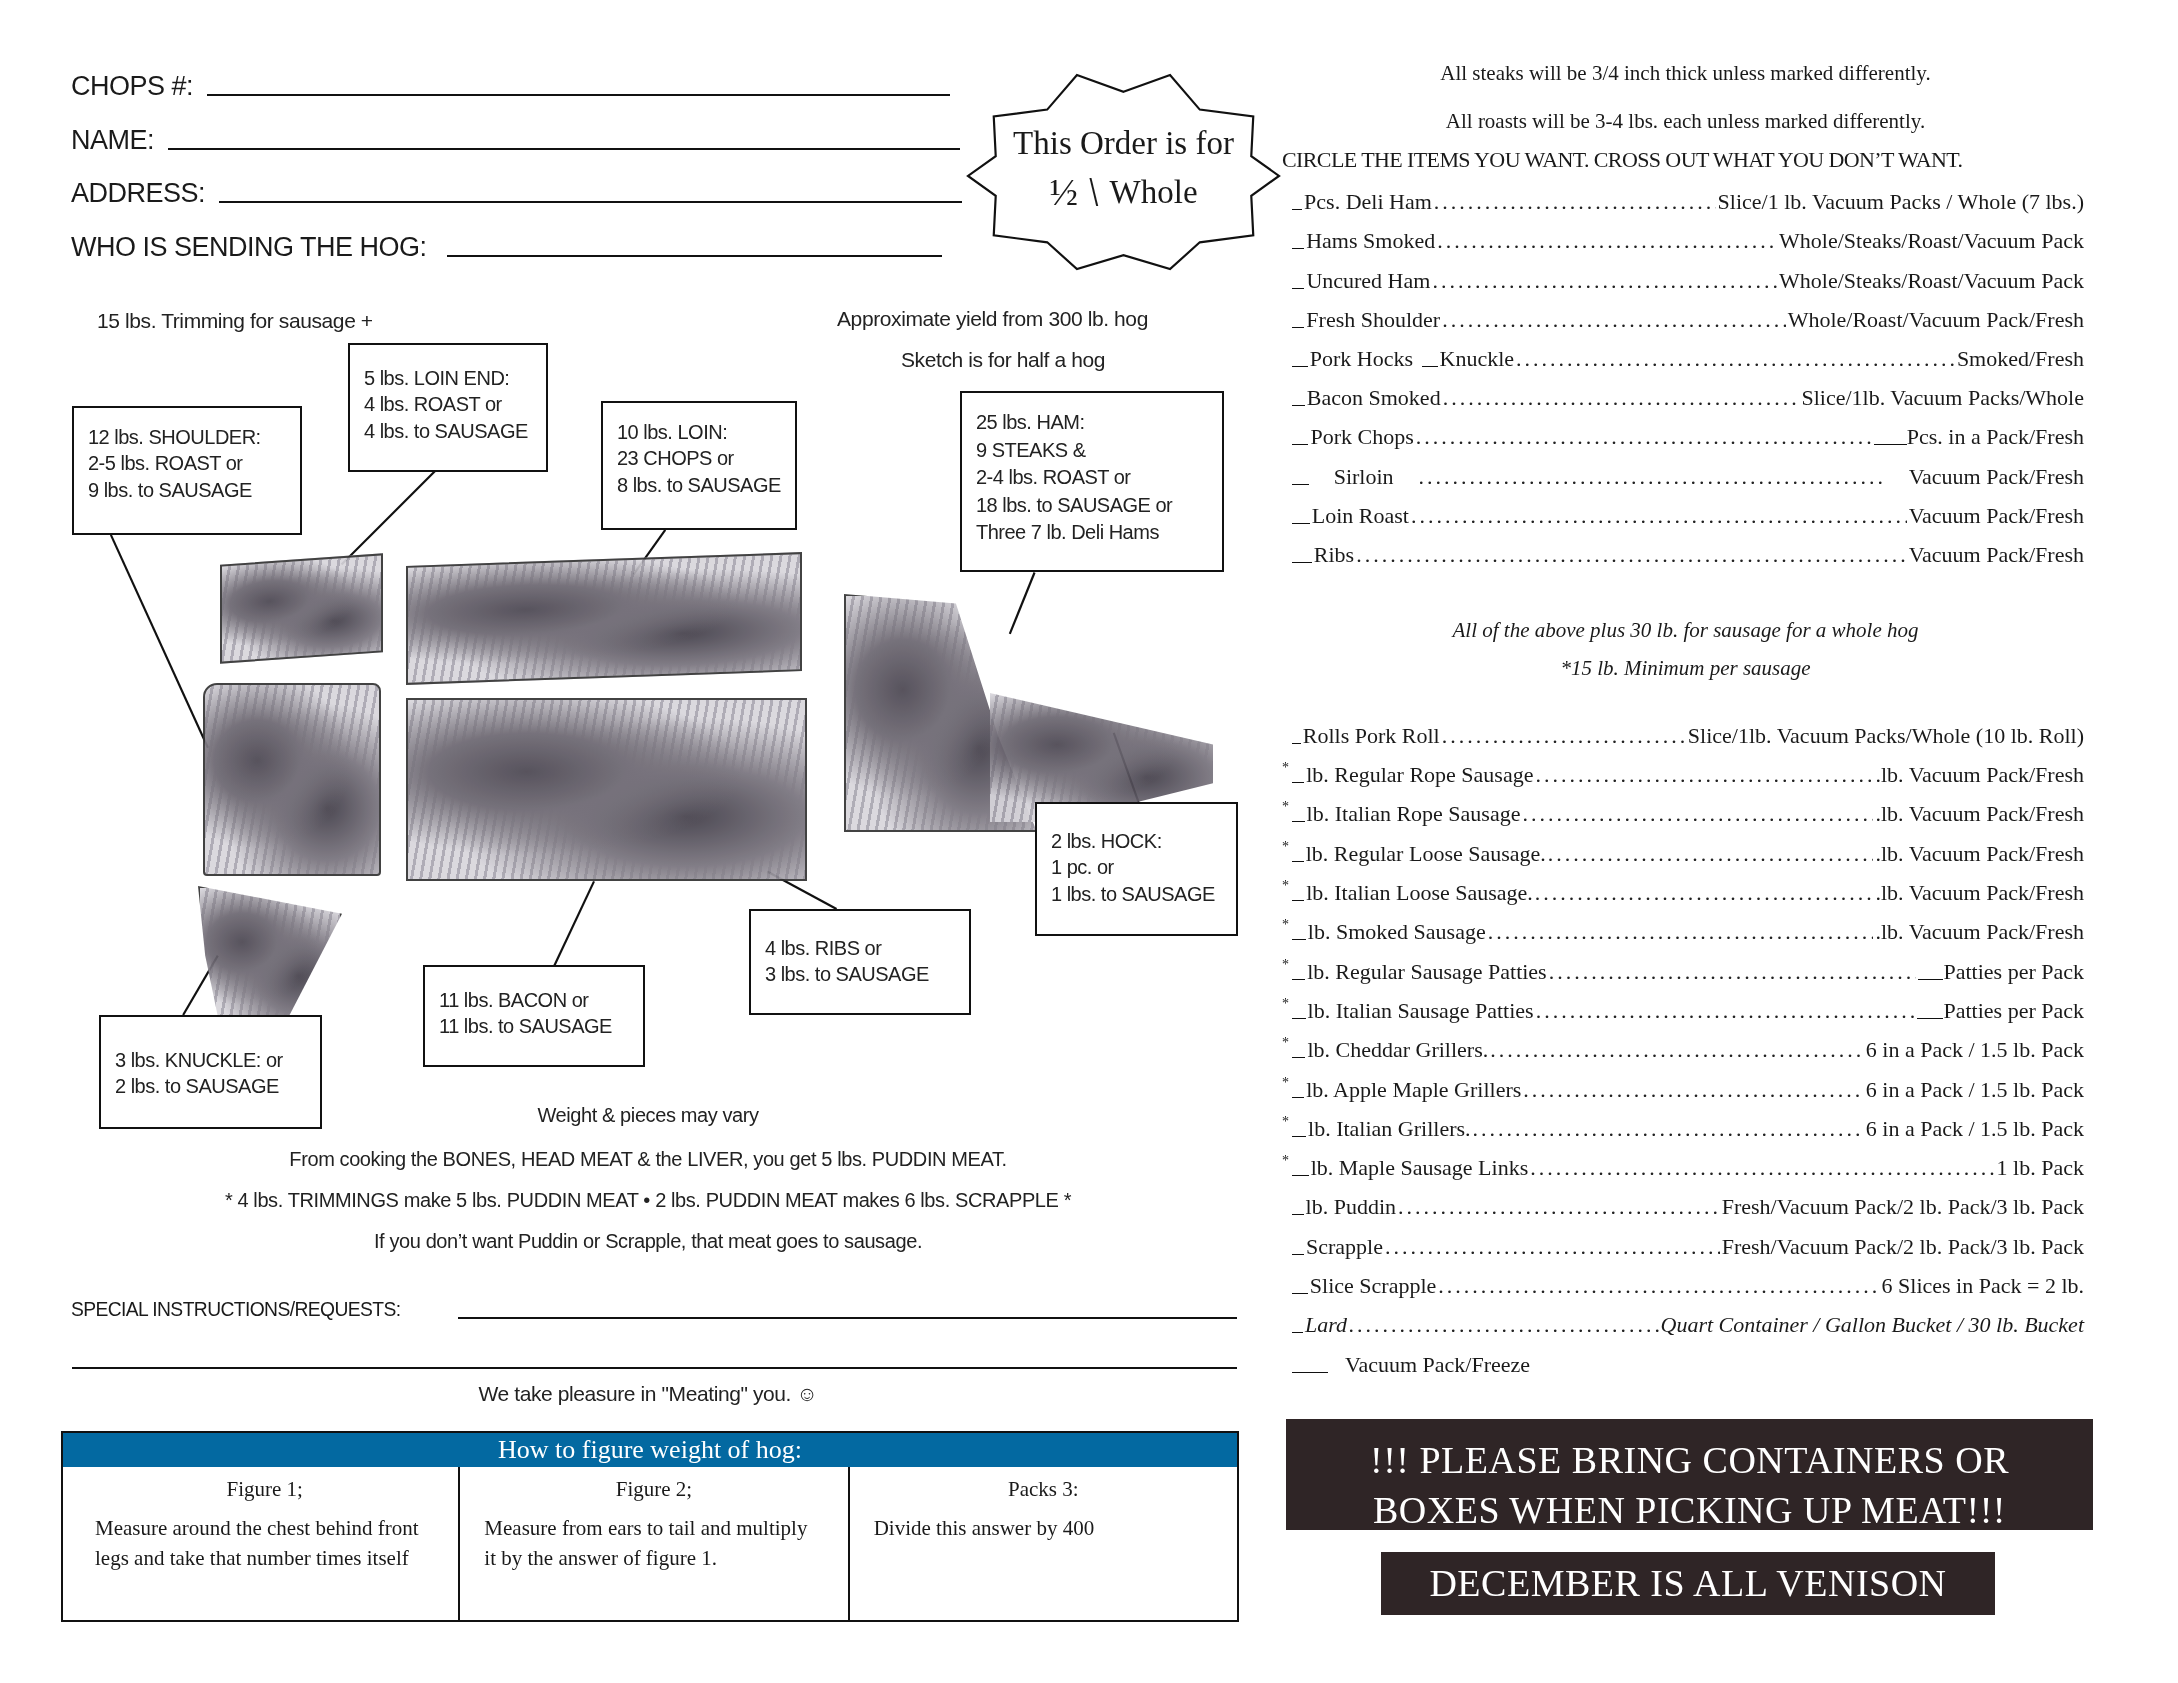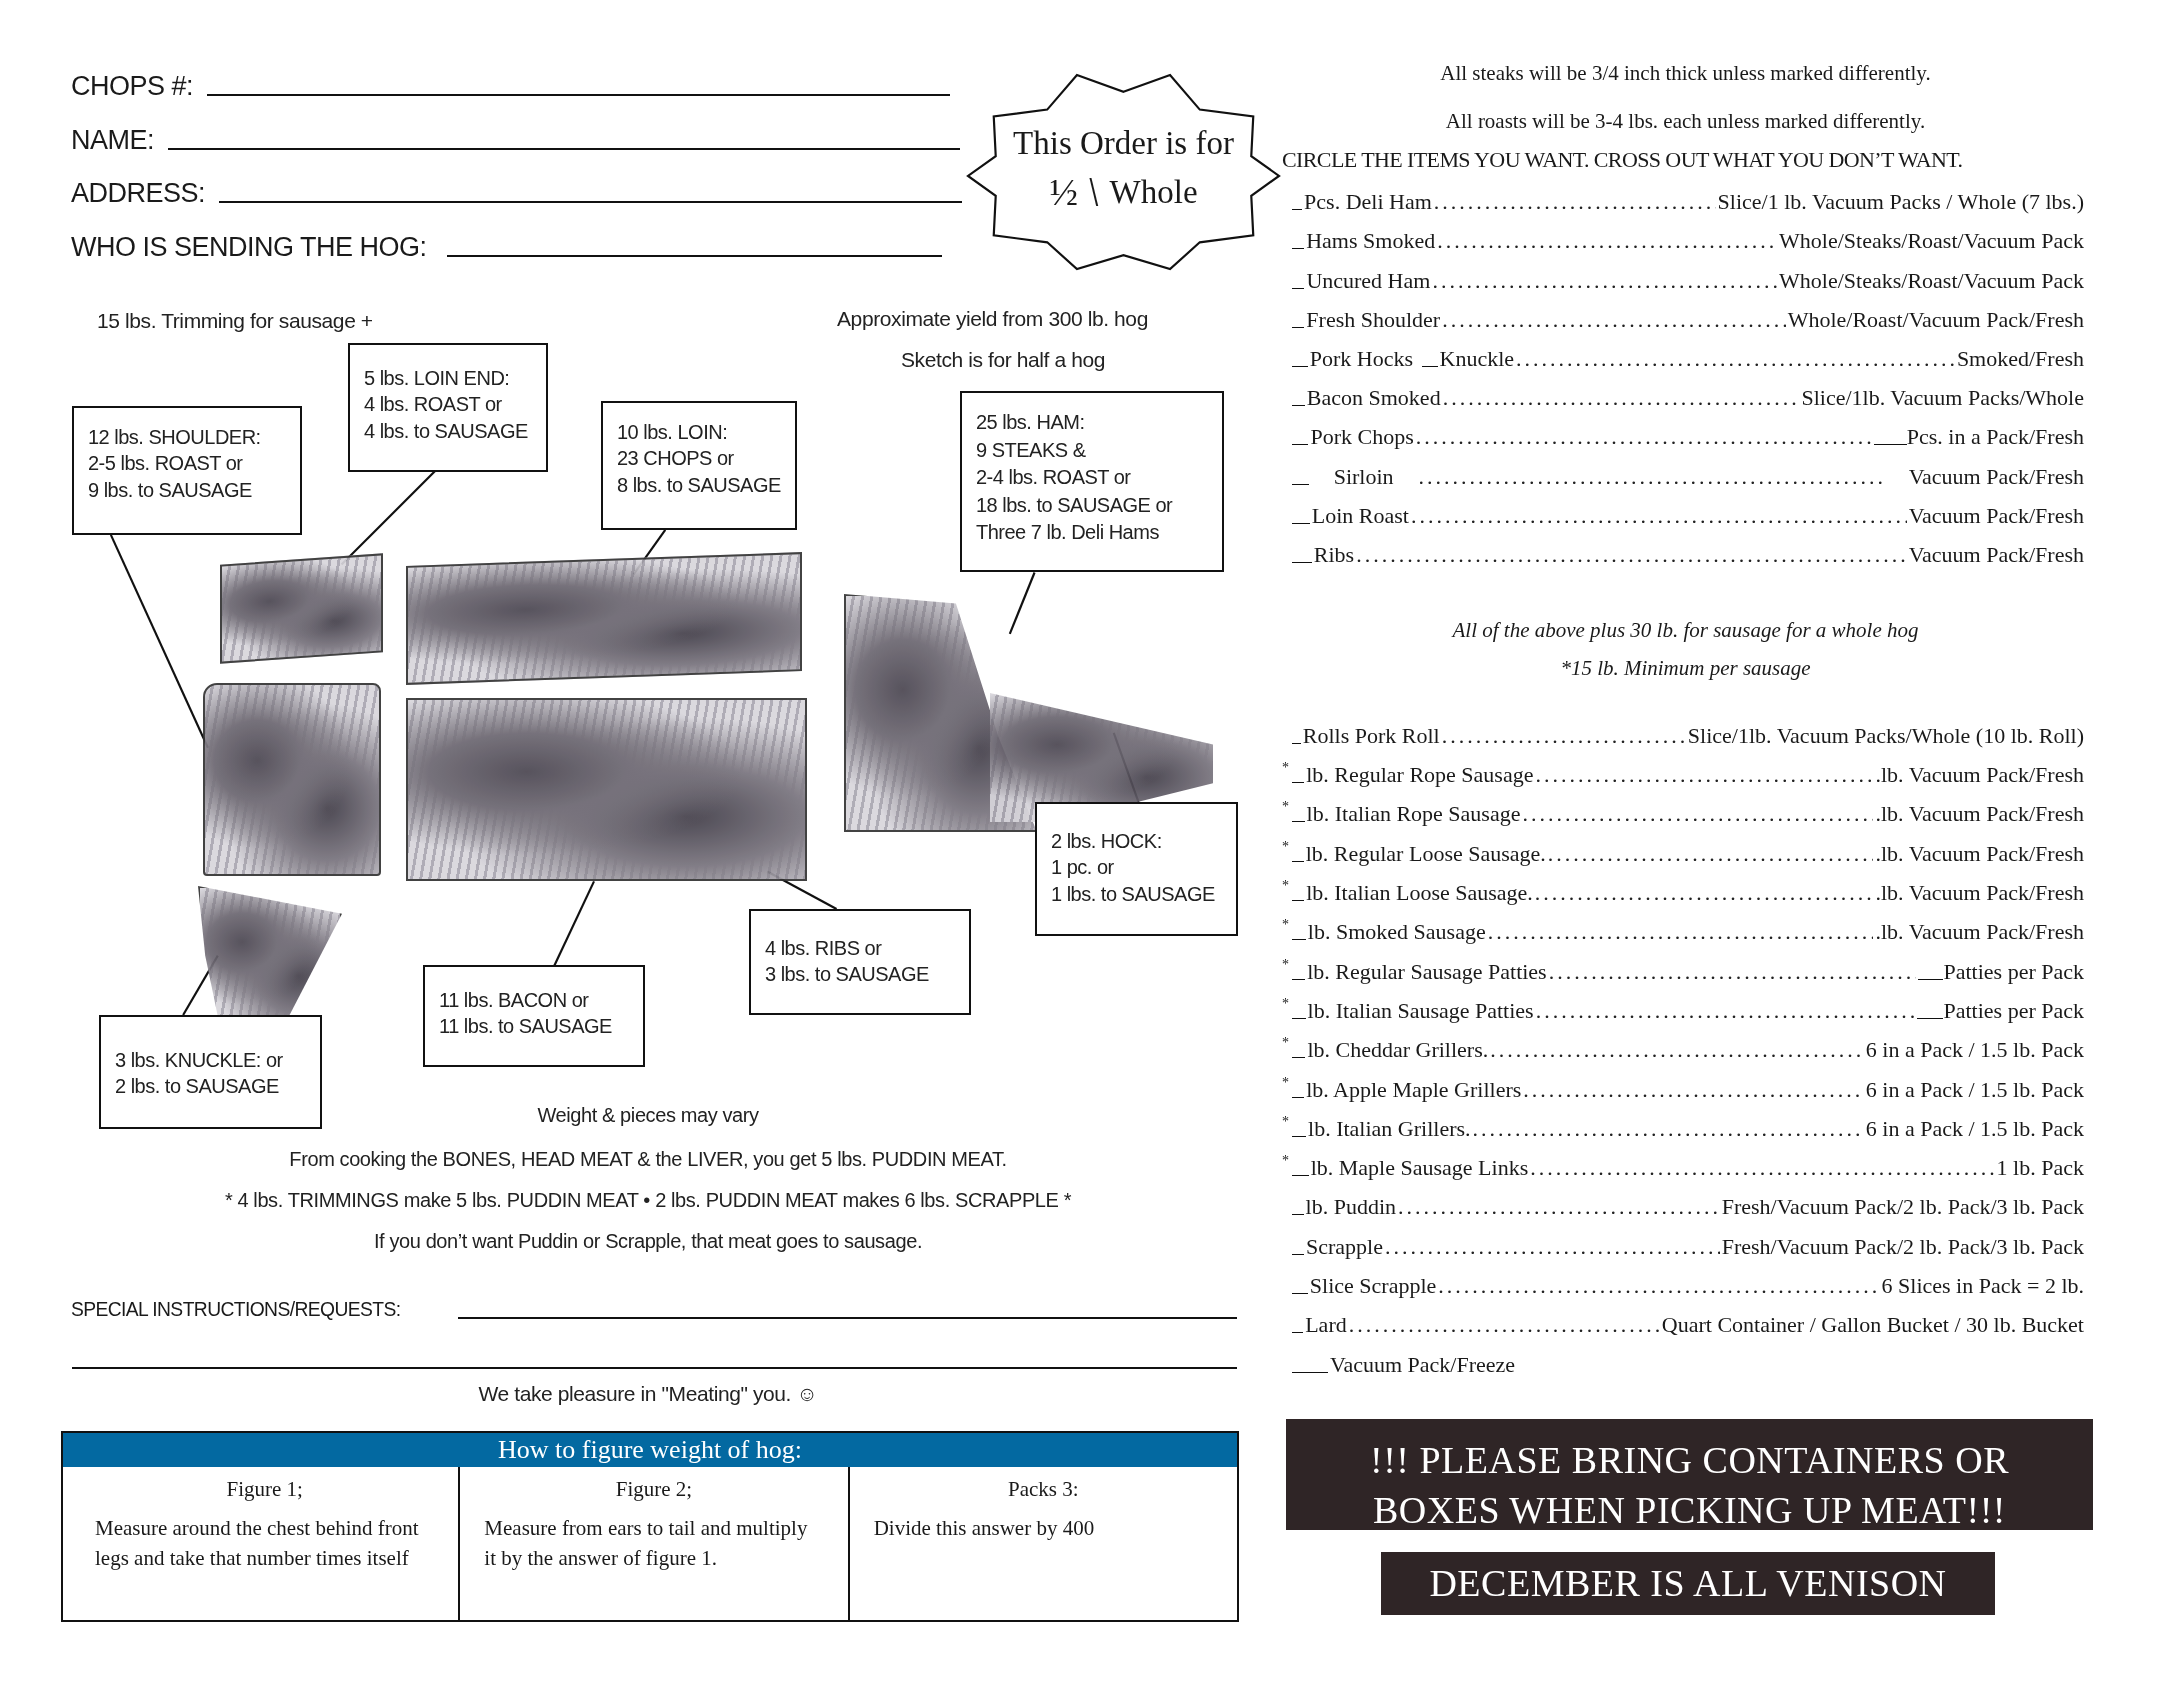--- a/index.html
+++ b/index.html
@@ -260,27 +260,27 @@
       <span class="name">Scrapple</span>
       <span class="dots"></span>
       <span class="opt">Fresh/Vacuum Pack/2 lb. Pack/3 lb. Pack</span>
     </div>
     <div class="item" style="top: 1265px;">
       <span class="blank"></span>
       <span class="name">Slice Scrapple</span>
       <span class="dots"></span>
       <span class="opt">6 Slices in Pack = 2 lb.</span>
     </div>
-    <div class="item" style="top: 1304px;">
+    <div class="item" style="top: 1304px; font-style: italic;">
       <span class="blank"></span>
       <span class="name">Lard</span>
       <span class="dots"></span>
       <span class="opt">Quart Container / Gallon Bucket / 30 lb. Bucket</span>
     </div>
-    <div class="item" style="top: 1344px;">
+    <div class="item" style="top: 1344px; gap: 15px;">
       <span class="blank"></span>
       <span class="name">Vacuum Pack/Freeze</span>
     </div>
   </div>
 
 <div class="banner" style="left:1286px; top:1419px; width:807px; height:111px; font-size:38px; line-height:50px; padding-top:16px;">
   <div>!!! PLEASE BRING CONTAINERS OR</div>
   <div>BOXES WHEN PICKING UP MEAT!!!</div>
 </div>
 <div class="banner" style="left:1381px; top:1552px; width:614px; height:63px; font-size:38px; line-height:63px;">

